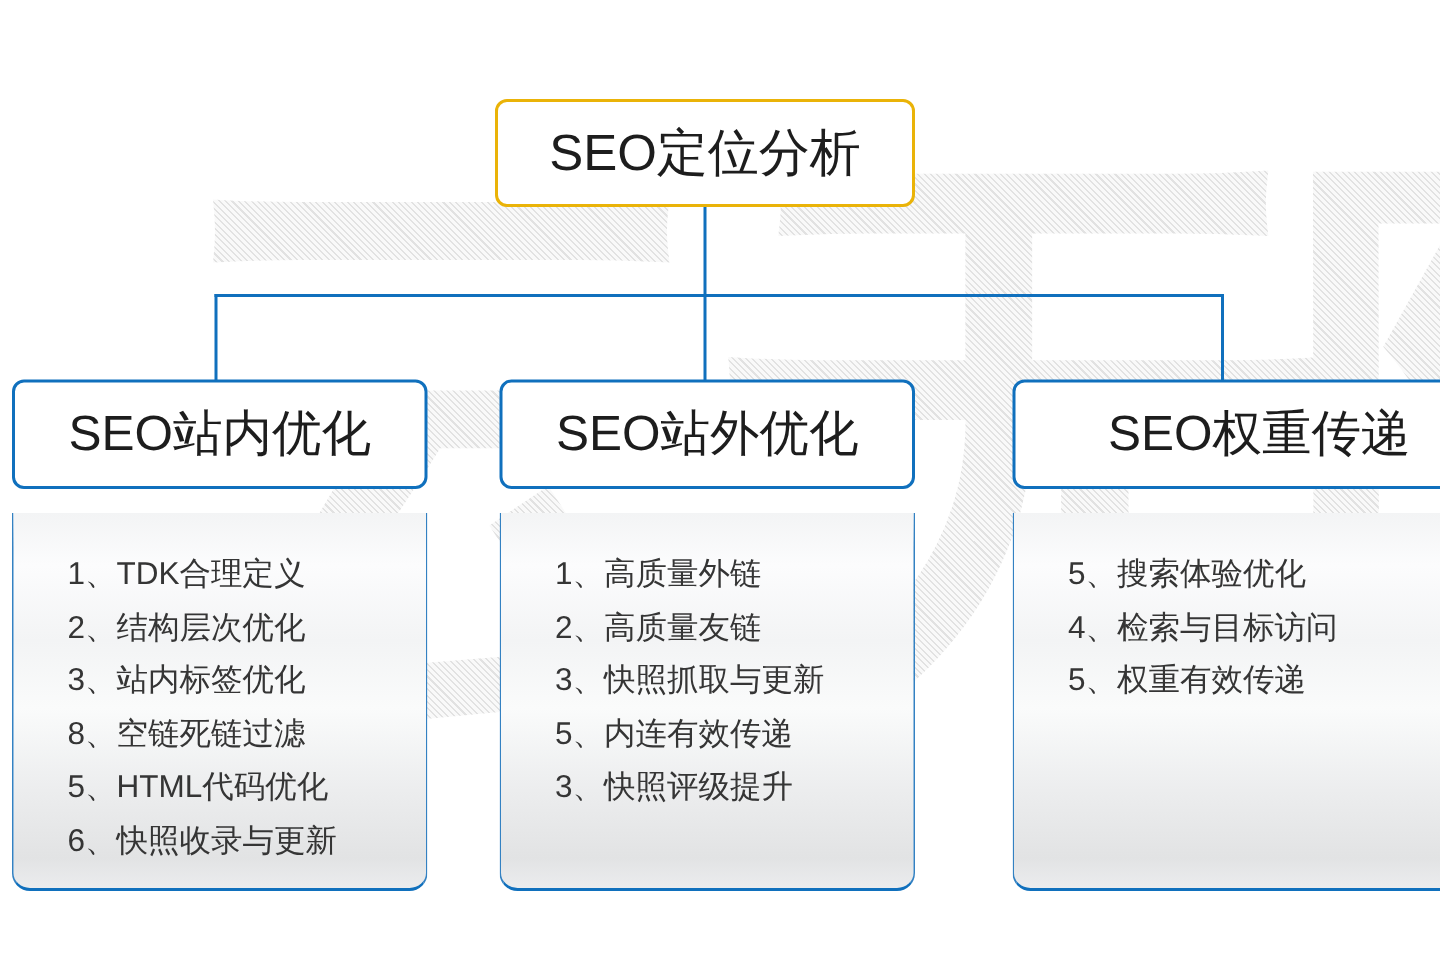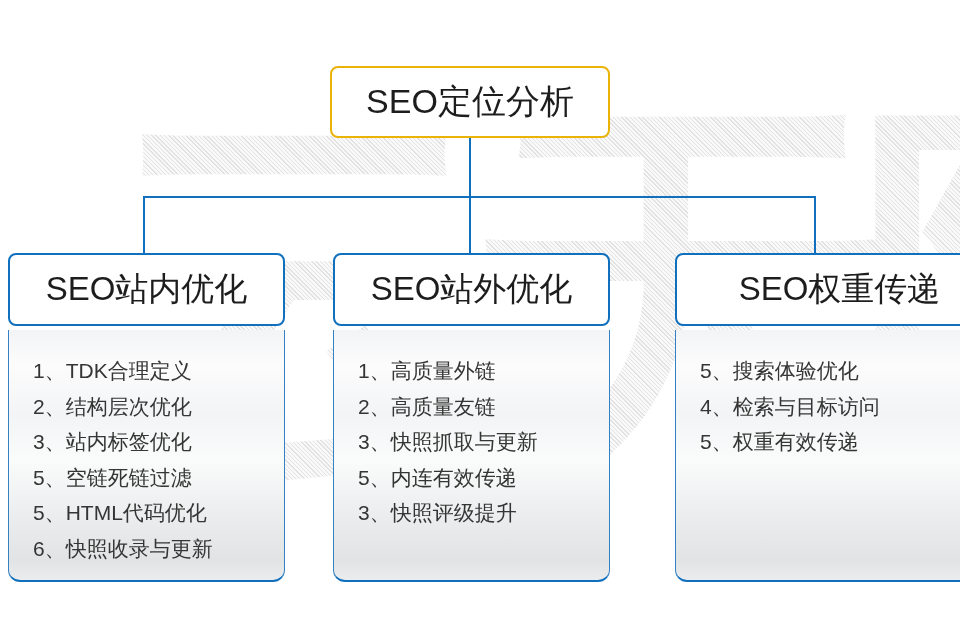--- a/index.html
+++ b/index.html
@@ -89,21 +89,21 @@
     border-radius: 0 0 12px 12px;
     background: linear-gradient(180deg,
       #f3f4f5 0%, #fcfcfd 14%, #f3f4f5 34%,
       #fafbfb 52%, #ecedee 74%, #e2e3e4 92%, #ebecee 100%);
     position: relative;
     z-index: 2;
   }
 
   .branch-list ul {
     list-style: none;
-    margin: 4px;
+    margin: 16px;
     padding: 23px 8px 0 20px;
   }
   .branch-list li {
     font-size: 21px;
     line-height: 35.5px;
     color: #353535;
     white-space: nowrap;
   }
 </style>
 </head>
@@ -125,21 +125,21 @@
 
   <div class="col col-1">
     <div class="branch-head">
       <span>SEO站内优化</span>
     </div>
     <div class="branch-list">
       <ul>
         <li>1、TDK合理定义</li>
         <li>2、结构层次优化</li>
         <li>3、站内标签优化</li>
-        <li>5、空链死链过滤</li>
+        <li>8、空链死链过滤</li>
         <li>5、HTML代码优化</li>
         <li>6、快照收录与更新</li>
       </ul>
     </div>
   </div>
 
   <div class="col col-2">
     <div class="branch-head">
       <span>SEO站外优化</span>
     </div>

